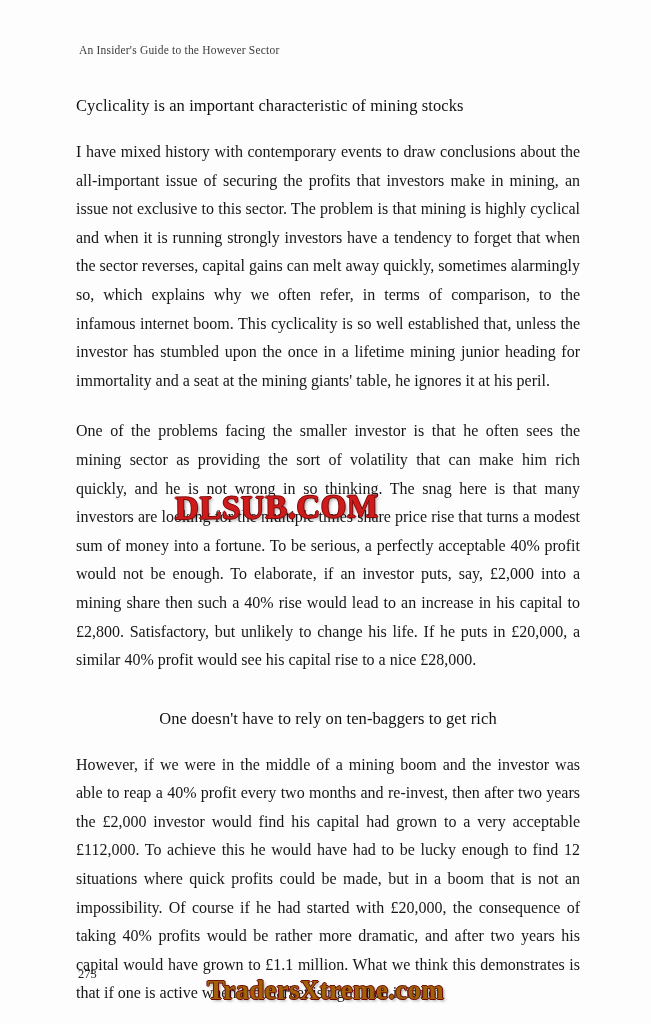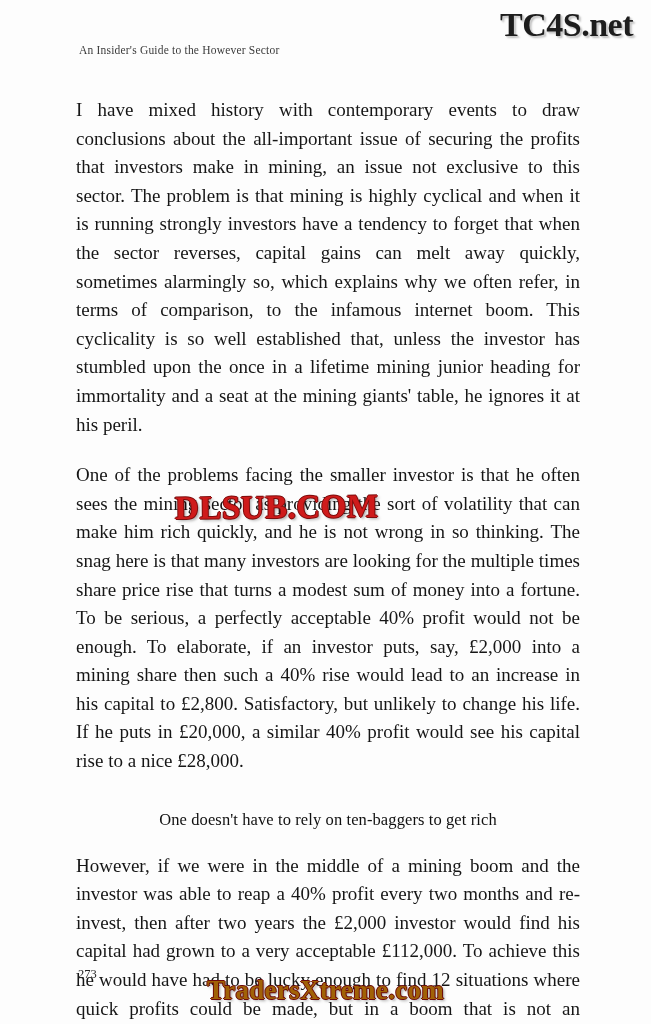--- a/index.html
+++ b/index.html
@@ -60,21 +60,21 @@
     margin: 0 0 22px 0;
     letter-spacing: 0.1px;
   }
   h2.sub.second {
     margin-top: 34px;
     margin-bottom: 22px;
     text-align: center;
   }
 
   p.body {
-    font-size: 19px;
+    font-size: 16px;
     line-height: 28.6px;
     text-align: justify;
     margin: 0 0 22px 0;
     color: #161616;
     -webkit-hyphens: none;
     hyphens: none;
   }
   p.body:last-child { margin-bottom: 0; }
 
   
@@ -119,26 +119,26 @@
        0 1px 0 #6e0b0b, 0 -1px 0 #6e0b0b,
        2px 2px 3px rgba(0,0,0,0.35);
     white-space: nowrap;
   }
 </style>
 </head>
 <body>
 
 <div class="page">
 
-  <div class="wm-top">TC4S.net</div>
 
   <div class="running-head">An Insider's Guide to the However Sector</div>
 
   <div class="col">
 
+    <h2 class="sub">Cyclicality is an important characteristic of mining stocks</h2>
 
     <p class="body">I have mixed history with contemporary events to draw conclusions about the all-important issue of securing the profits that investors make in mining, an issue not exclusive to this sector. The problem is that mining is highly cyclical and when it is running strongly investors have a tendency to forget that when the sector reverses, capital gains can melt away quickly, sometimes alarmingly so, which explains why we often refer, in terms of comparison, to the infamous internet boom. This cyclicality is so well established that, unless the investor has stumbled upon the once in a lifetime mining junior heading for immortality and a seat at the mining giants' table, he ignores it at his peril.</p>
 
     <p class="body">One of the problems facing the smaller investor is that he often sees the mining sector as providing the sort of volatility that can make him rich quickly, and he is not wrong in so thinking. The snag here is that many investors are looking for the multiple times share price rise that turns a modest sum of money into a fortune. To be serious, a perfectly acceptable 40% profit would not be enough. To elaborate, if an investor puts, say, £2,000 into a mining share then such a 40% rise would lead to an increase in his capital to £2,800. Satisfactory, but unlikely to change his life. If he puts in £20,000, a similar 40% profit would see his capital rise to a nice £28,000.</p>
 
     <h2 class="sub second">One doesn't have to rely on ten-baggers to get rich</h2>
 
     <p class="body">However, if we were in the middle of a mining boom and the investor was able to reap a 40% profit every two months and re-invest, then after two years the £2,000 investor would find his capital had grown to a very acceptable £112,000. To achieve this he would have had to be lucky enough to find 12 situations where quick profits could be made, but in a boom that is not an impossibility. Of course if he had started with £20,000, the consequence of taking 40% profits would be rather more dramatic, and after two years his capital would have grown to £1.1 million. What we think this demonstrates is that if one is active when the market is right then it is not</p>
 
   </div>

